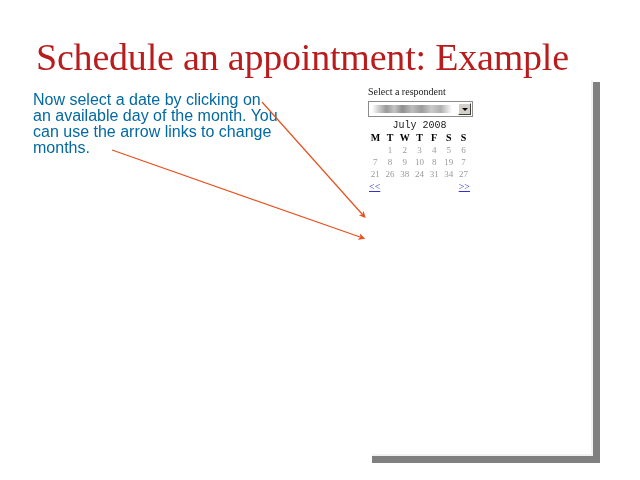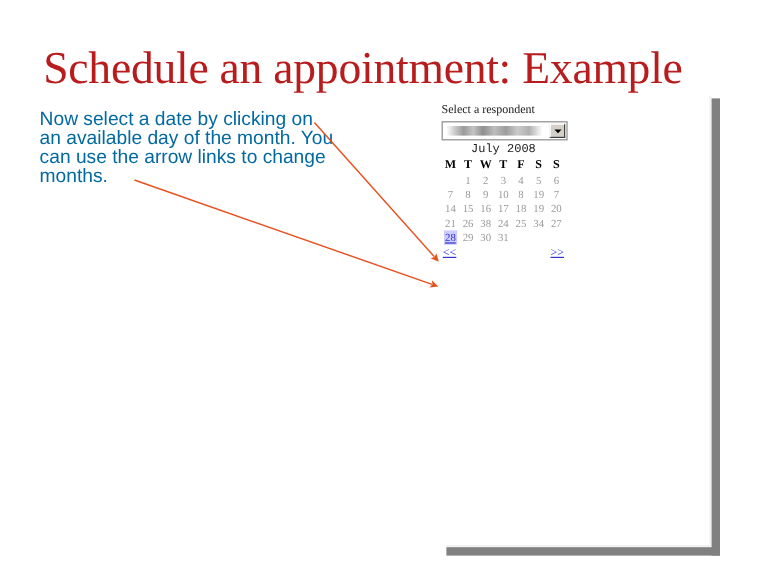--- a/index.html
+++ b/index.html
@@ -264,47 +264,27 @@
         <tr>
           <td>7</td>
           <td>8</td>
           <td>9</td>
           <td>10</td>
           <td>8</td>
           <td>19</td>
           <td>7</td>
         </tr>
         <tr>
-          <td>14</td>
-          <td>15</td>
-          <td>16</td>
-          <td>17</td>
-          <td>18</td>
-          <td>19</td>
-          <td>20</td>
-        </tr>
-        <tr>
           <td>21</td>
           <td>26</td>
           <td>38</td>
           <td>24</td>
-          <td>25</td>
+          <td>31</td>
           <td>34</td>
           <td>27</td>
-        </tr>
-        <tr>
-          <td class="selected">
-            <a>28</a>
-          </td>
-          <td>29</td>
-          <td>30</td>
-          <td>31</td>
-          <td class="empty"></td>
-          <td class="empty"></td>
-          <td class="empty"></td>
         </tr>
       </tbody>
     </table>
 
     <div class="nav-row">
       <span class="nav-prev">&lt;&lt;</span>
       <span class="nav-next">&gt;&gt;</span>
     </div>
   </div>
 

